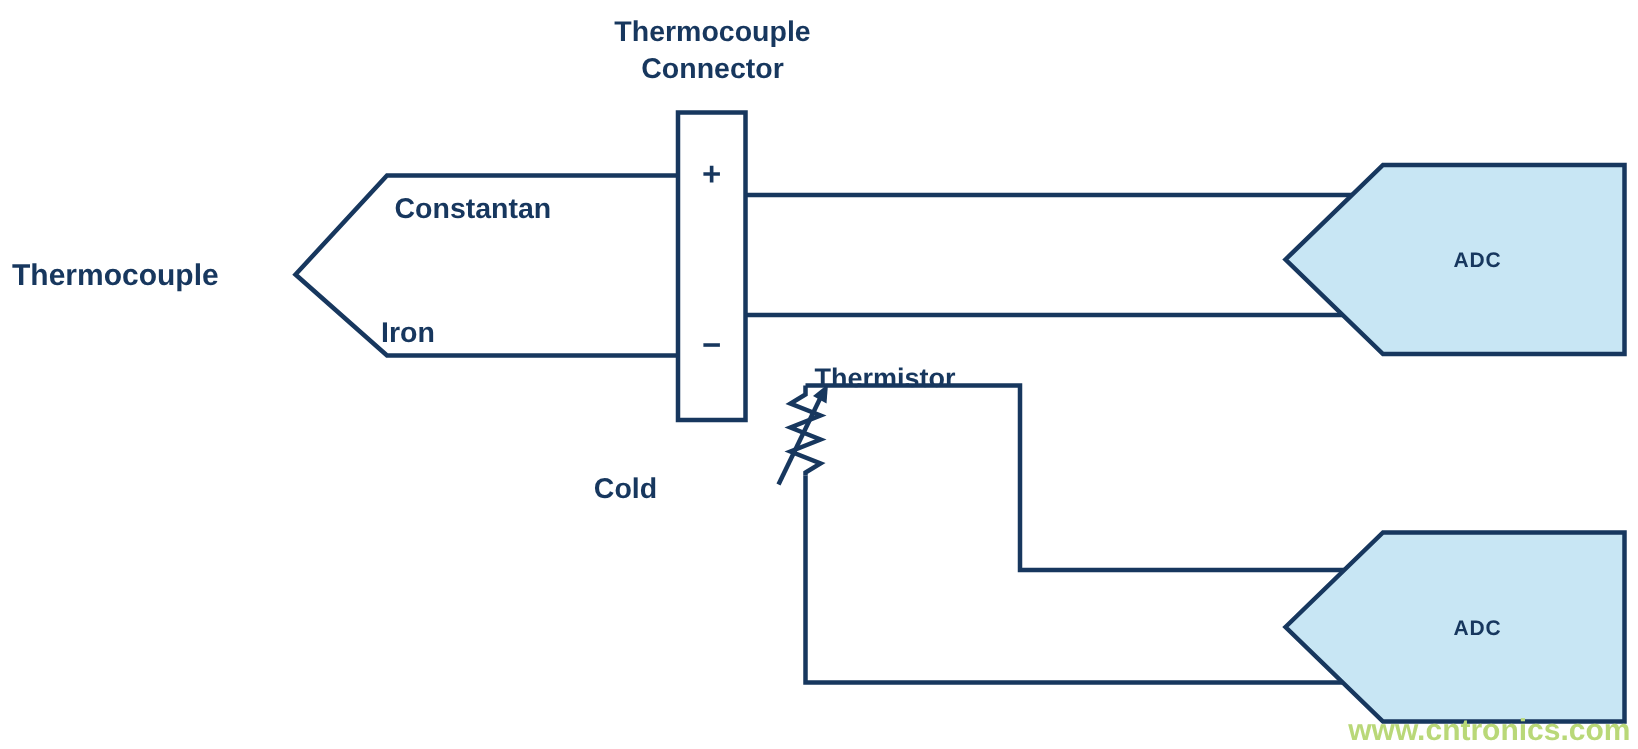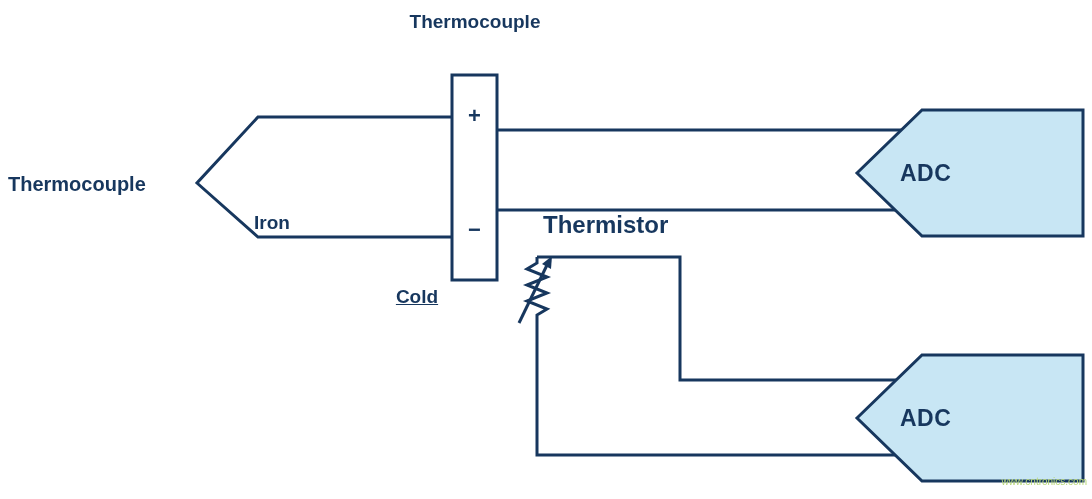--- a/index.html
+++ b/index.html
@@ -12,24 +12,24 @@
   .box{fill:#fff;stroke:var(--line,#17375e);stroke-width:3;}
   .adc{stroke:var(--line,#17375e);stroke-width:3;stroke-linejoin:miter;}
   .thermo-sym{stroke:var(--line,#17375e);stroke-width:3;fill:none;}
   .arrowhead{fill:var(--line,#17375e);stroke:none;}
   .lbl{
     position:absolute;color:var(--text,#17375e);font-weight:bold;
     font-size:19px;line-height:25px;white-space:nowrap;z-index:2;
   }
   .lbl.center{text-align:center;white-space:normal;}
   .sign{font-size:22px;line-height:22px;text-align:center;}
-  .adc-lbl{font-size:23px;letter-spacing:0.5px;}
+  .adc-lbl{font-size:14px;text-align:center;letter-spacing:0.5px;}
   .watermark{
     position:absolute;right:5px;top:476px;z-index:3;
-    color:var(--watermark,#b9d878);font-weight:normal;font-size:10px;
+    color:var(--watermark,#b9d878);font-weight:bold;font-size:20px;
   }
 </style>
 </head>
 <body>
 
 <div id="stage">
 
   <svg id="diagram-svg" viewBox="0 0 1092 499">
 
     <polyline class="wire" points="452,117 258,117 197,183 258,237 452,237"></polyline>
@@ -45,36 +45,38 @@
     <polygon class="arrowhead" points="552,256 551,269 542,264"></polygon>
 
     <rect class="box" x="452" y="75" width="45" height="205"></rect>
 
     <polygon class="adc" points="857,173 922,110 1083,110 1083,236 922,236" fill="#c8e6f4"></polygon>
     <polygon class="adc" points="857,418 922,355 1083,355 1083,481 922,481" fill="#c8e6f4"></polygon>
   </svg>
 
   <div class="lbl center" style="left:355px;top:9px;width:240px;">
     <div>Thermocouple</div>
+    <div>Connector</div>
   </div>
 
   <div class="lbl" style="left:8px;top:172px;font-size:20px;">Thermocouple</div>
 
+  <div class="lbl" style="left:263px;top:127px;">Constantan</div>
 
   <div class="lbl" style="left:254px;top:210px;">Iron</div>
 
   <div class="lbl sign" style="left:452px;top:105px;width:45px;">+</div>
 
   <div class="lbl sign" style="left:452px;top:219px;width:45px;">−</div>
 
-  <div class="lbl center" style="left:342px;top:284px;width:150px;line-height:26px;text-decoration:underline;">
+  <div class="lbl center" style="left:342px;top:314px;width:150px;line-height:26px;">
     <div>Cold</div>
   </div>
 
-  <div class="lbl" style="left:543px;top:212px;font-size:24px;">Thermistor</div>
+  <div class="lbl" style="left:543px;top:240px;font-size:18px;">Thermistor</div>
 
   <div class="lbl adc-lbl" style="left:900px;top:161px;width:170px;">ADC</div>
 
   <div class="lbl adc-lbl" style="left:900px;top:406px;width:170px;">ADC</div>
 
   <div class="watermark">www.cntronics.com</div>
 
 </div>
 
 </body></html>

